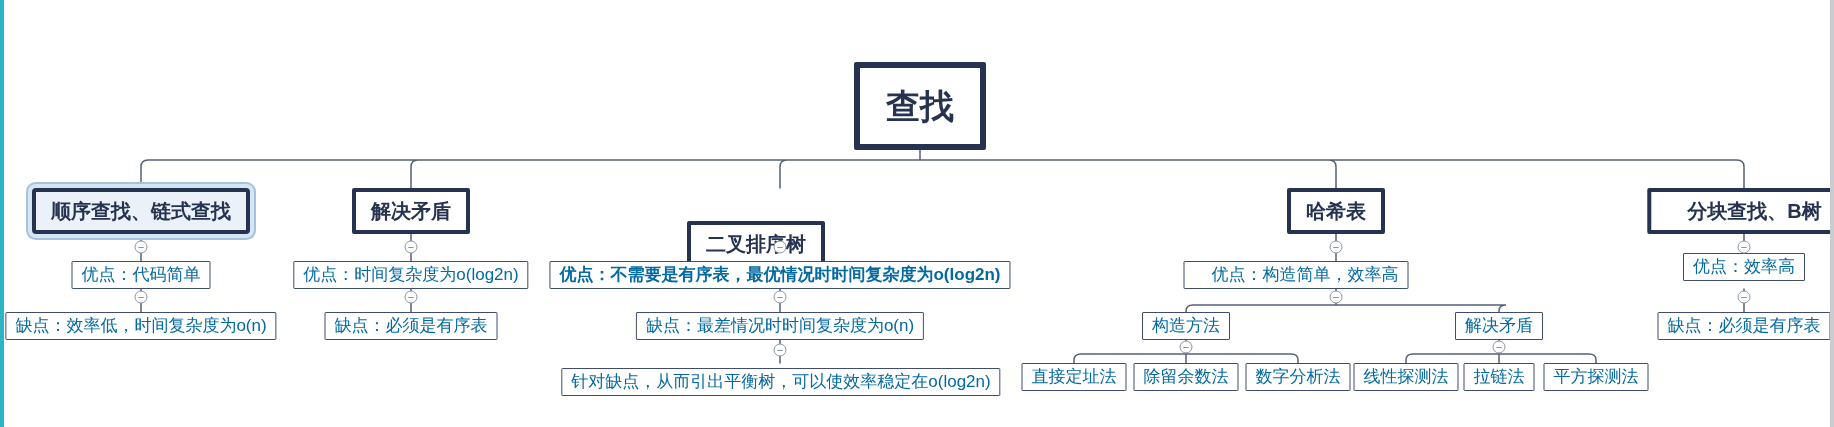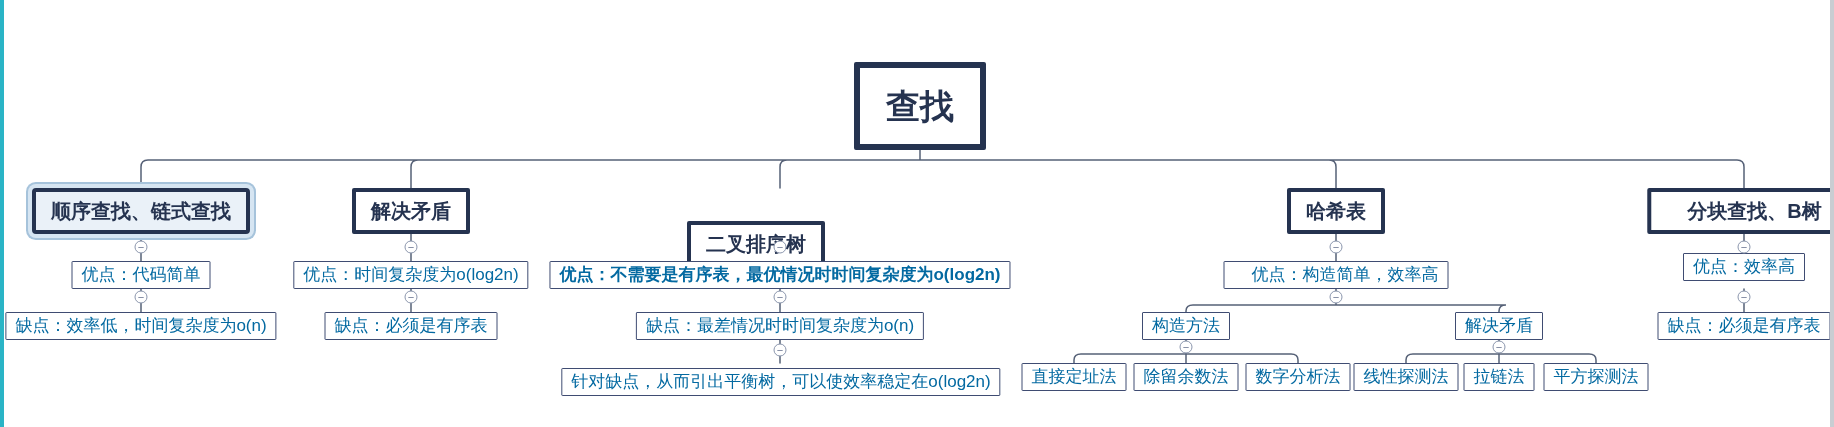--- a/index.html
+++ b/index.html
@@ -96,21 +96,21 @@
   <div class="node sub" style="left:141px;top:261px;">优点：代码简单</div>
   <div class="node sub" style="left:141px;top:312px;">缺点：效率低，时间复杂度为o(n)</div>
 
   <div class="node sub" style="left:411px;top:261px;">优点：时间复杂度为o(log2n)</div>
   <div class="node sub" style="left:411px;top:312px;">缺点：必须是有序表</div>
 
   <div class="node sub" style="left:780px;top:261px;font-weight:bold;">优点：不需要是有序表，最优情况时时间复杂度为o(log2n)</div>
   <div class="node sub" style="left:780px;top:312px;">缺点：最差情况时时间复杂度为o(n)</div>
   <div class="node sub" style="left:781px;top:368px;">针对缺点，从而引出平衡树，可以使效率稳定在o(log2n)</div>
 
-  <div class="node sub" style="left:1336px;top:261px;padding-left:27px;">优点：构造简单，效率高</div>
+  <div class="node sub" style="left:1296px;top:261px;padding-left:27px;">优点：构造简单，效率高</div>
   <div class="node sub" style="left:1186px;top:312px;">构造方法</div>
   <div class="node sub" style="left:1499px;top:312px;">解决矛盾</div>
   <div class="node sub" style="left:1074px;top:363px;">直接定址法</div>
   <div class="node sub" style="left:1186px;top:363px;">除留余数法</div>
   <div class="node sub" style="left:1298px;top:363px;">数字分析法</div>
   <div class="node sub" style="left:1406px;top:363px;">线性探测法</div>
   <div class="node sub" style="left:1499px;top:363px;">拉链法</div>
   <div class="node sub" style="left:1596px;top:363px;">平方探测法</div>
 
   <div class="node sub" style="left:1744px;top:253px;">优点：效率高</div>

